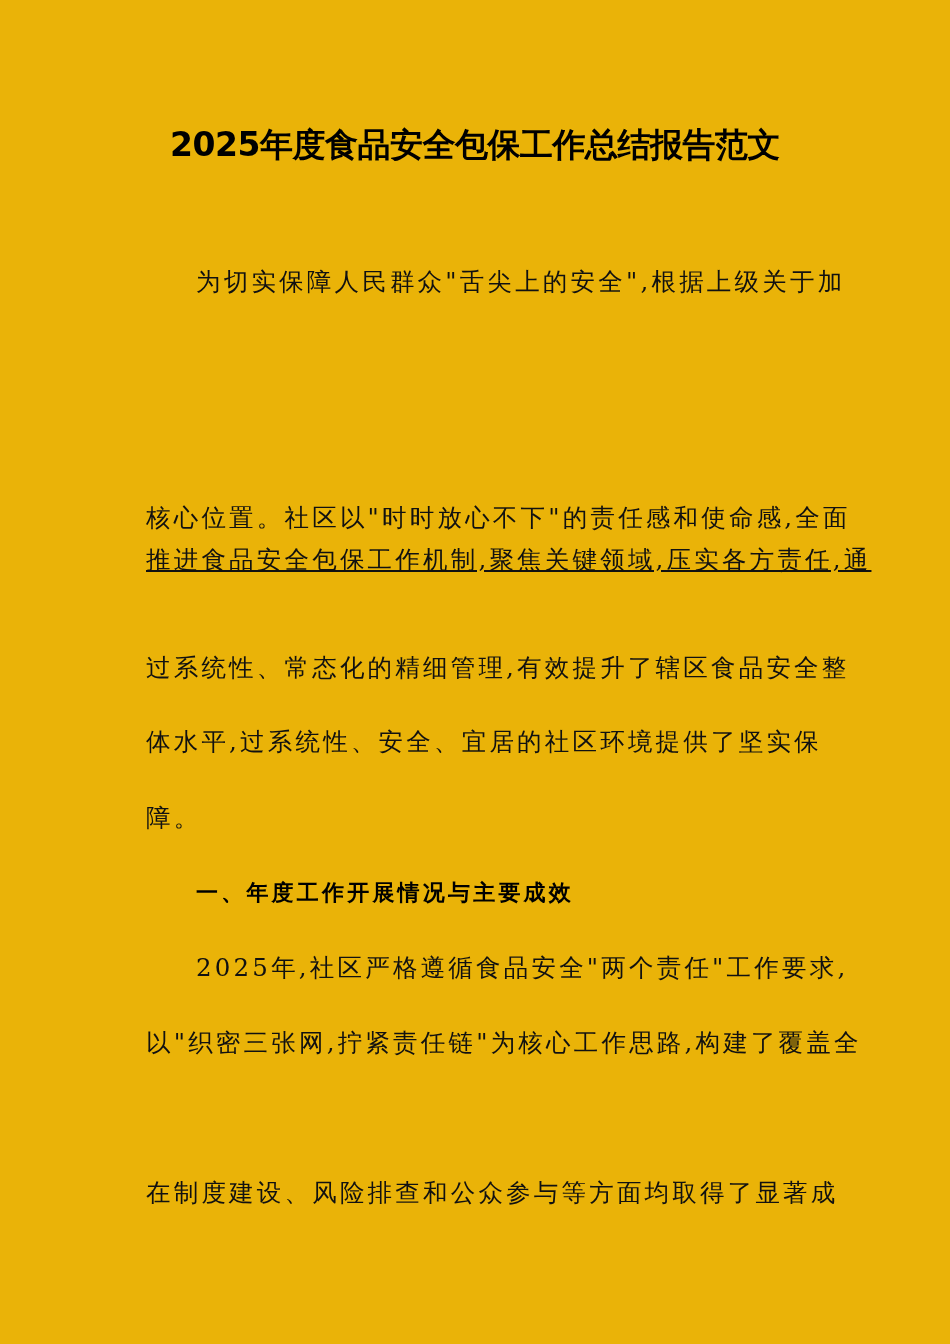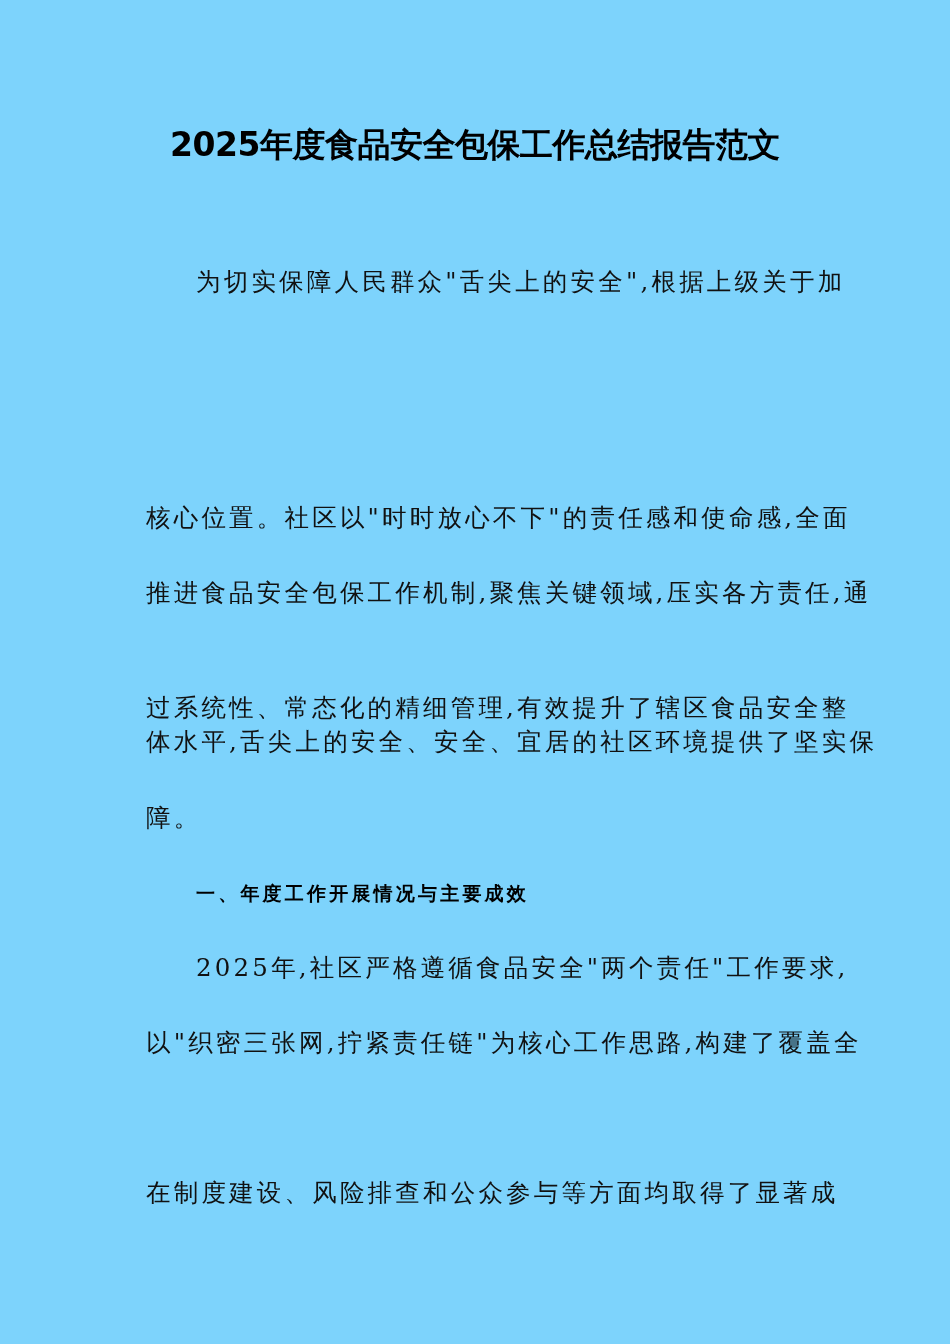--- a/index.html
+++ b/index.html
@@ -14,21 +14,21 @@
       position: relative;
       color: #111111;
       font-family: "DejaVu Serif", "Liberation Serif", serif;
     }
     .page {
       position: absolute;
       left: 0;
       top: 0;
       width: 950px;
       height: 1344px;
-      background: #7dd3fc;
+      background: #eab308;
     }
     .title {
       position: absolute;
       left: 0;
       top: 120px;
       width: 950px;
       text-align: center;
       font-family: "DejaVu Sans", "Liberation Sans", sans-serif;
       font-size: 33px;
       font-weight: bold;
@@ -45,40 +45,40 @@
       letter-spacing: 3.2px;
       color: #111111;
     }
     .line.indent {
       left: 196px;
     }
     .heading {
       position: absolute;
       left: 196px;
       white-space: nowrap;
-      font-size: 19px;
+      font-size: 22px;
       font-weight: bold;
       line-height: 40px;
       letter-spacing: 3.2px;
       color: #000000;
       font-family: "DejaVu Sans", "Liberation Sans", sans-serif;
     }
   </style>
 </head>
 <body>
 
 <div class="page">
 
   <div class="title">2025年度食品安全包保工作总结报告范文</div>
 
   <div class="line indent" style="top:262px;">为切实保障人民群众"舌尖上的安全",根据上级关于加</div>
   <div class="line" style="top:498px;">核心位置。社区以"时时放心不下"的责任感和使命感,全面</div>
-  <div class="line" style="top:573px;">推进食品安全包保工作机制,聚焦关键领域,压实各方责任,通</div>
-  <div class="line" style="top:648px;margin-top:40px;">过系统性、常态化的精细管理,有效提升了辖区食品安全整</div>
-  <div class="line" style="top:722px;">体水平,舌尖上的安全、安全、宜居的社区环境提供了坚实保</div>
+  <div class="line" style="top:540px;text-decoration:underline;">推进食品安全包保工作机制,聚焦关键领域,压实各方责任,通</div>
+  <div class="line" style="top:648px;">过系统性、常态化的精细管理,有效提升了辖区食品安全整</div>
+  <div class="line" style="top:722px;">体水平,过系统性、安全、宜居的社区环境提供了坚实保</div>
   <div class="line" style="top:798px;">障。</div>
 
   <div class="heading" style="top:873px;">一、年度工作开展情况与主要成效</div>
 
   <div class="line indent" style="top:948px;">2025年,社区严格遵循食品安全"两个责任"工作要求,</div>
   <div class="line" style="top:1023px;">以"织密三张网,拧紧责任链"为核心工作思路,构建了覆盖全</div>
   <div class="line" style="top:1173px;text-align:center;">在制度建设、风险排查和公众参与等方面均取得了显著成</div>
 
 </div>
 

